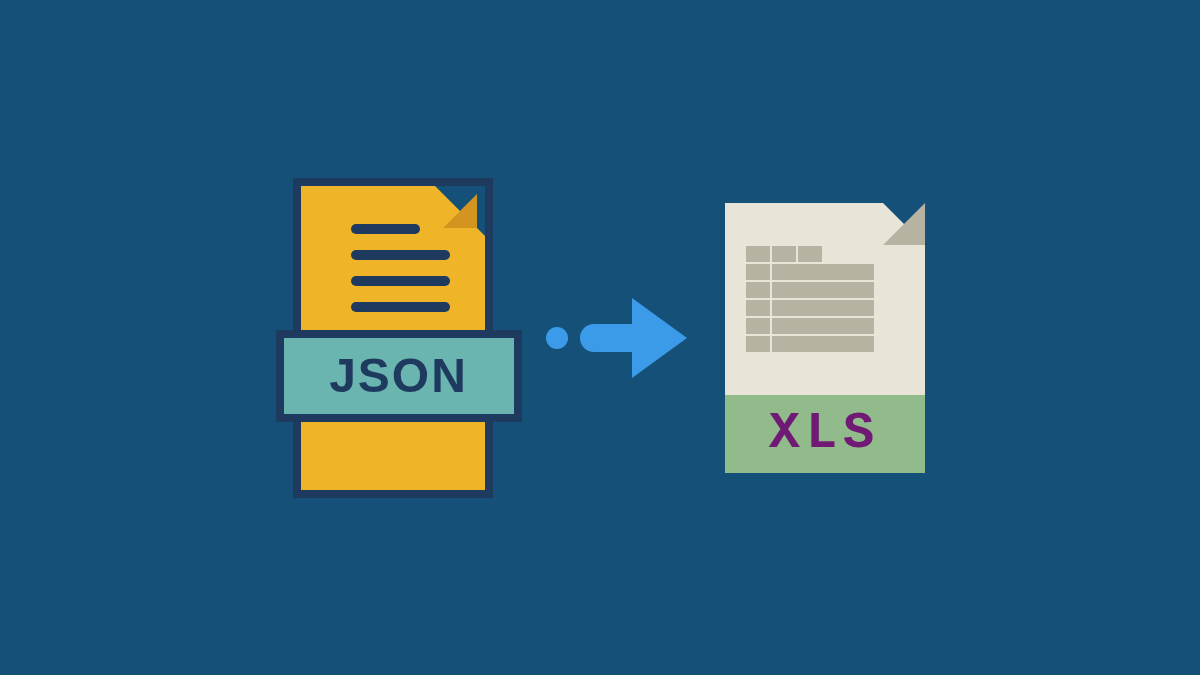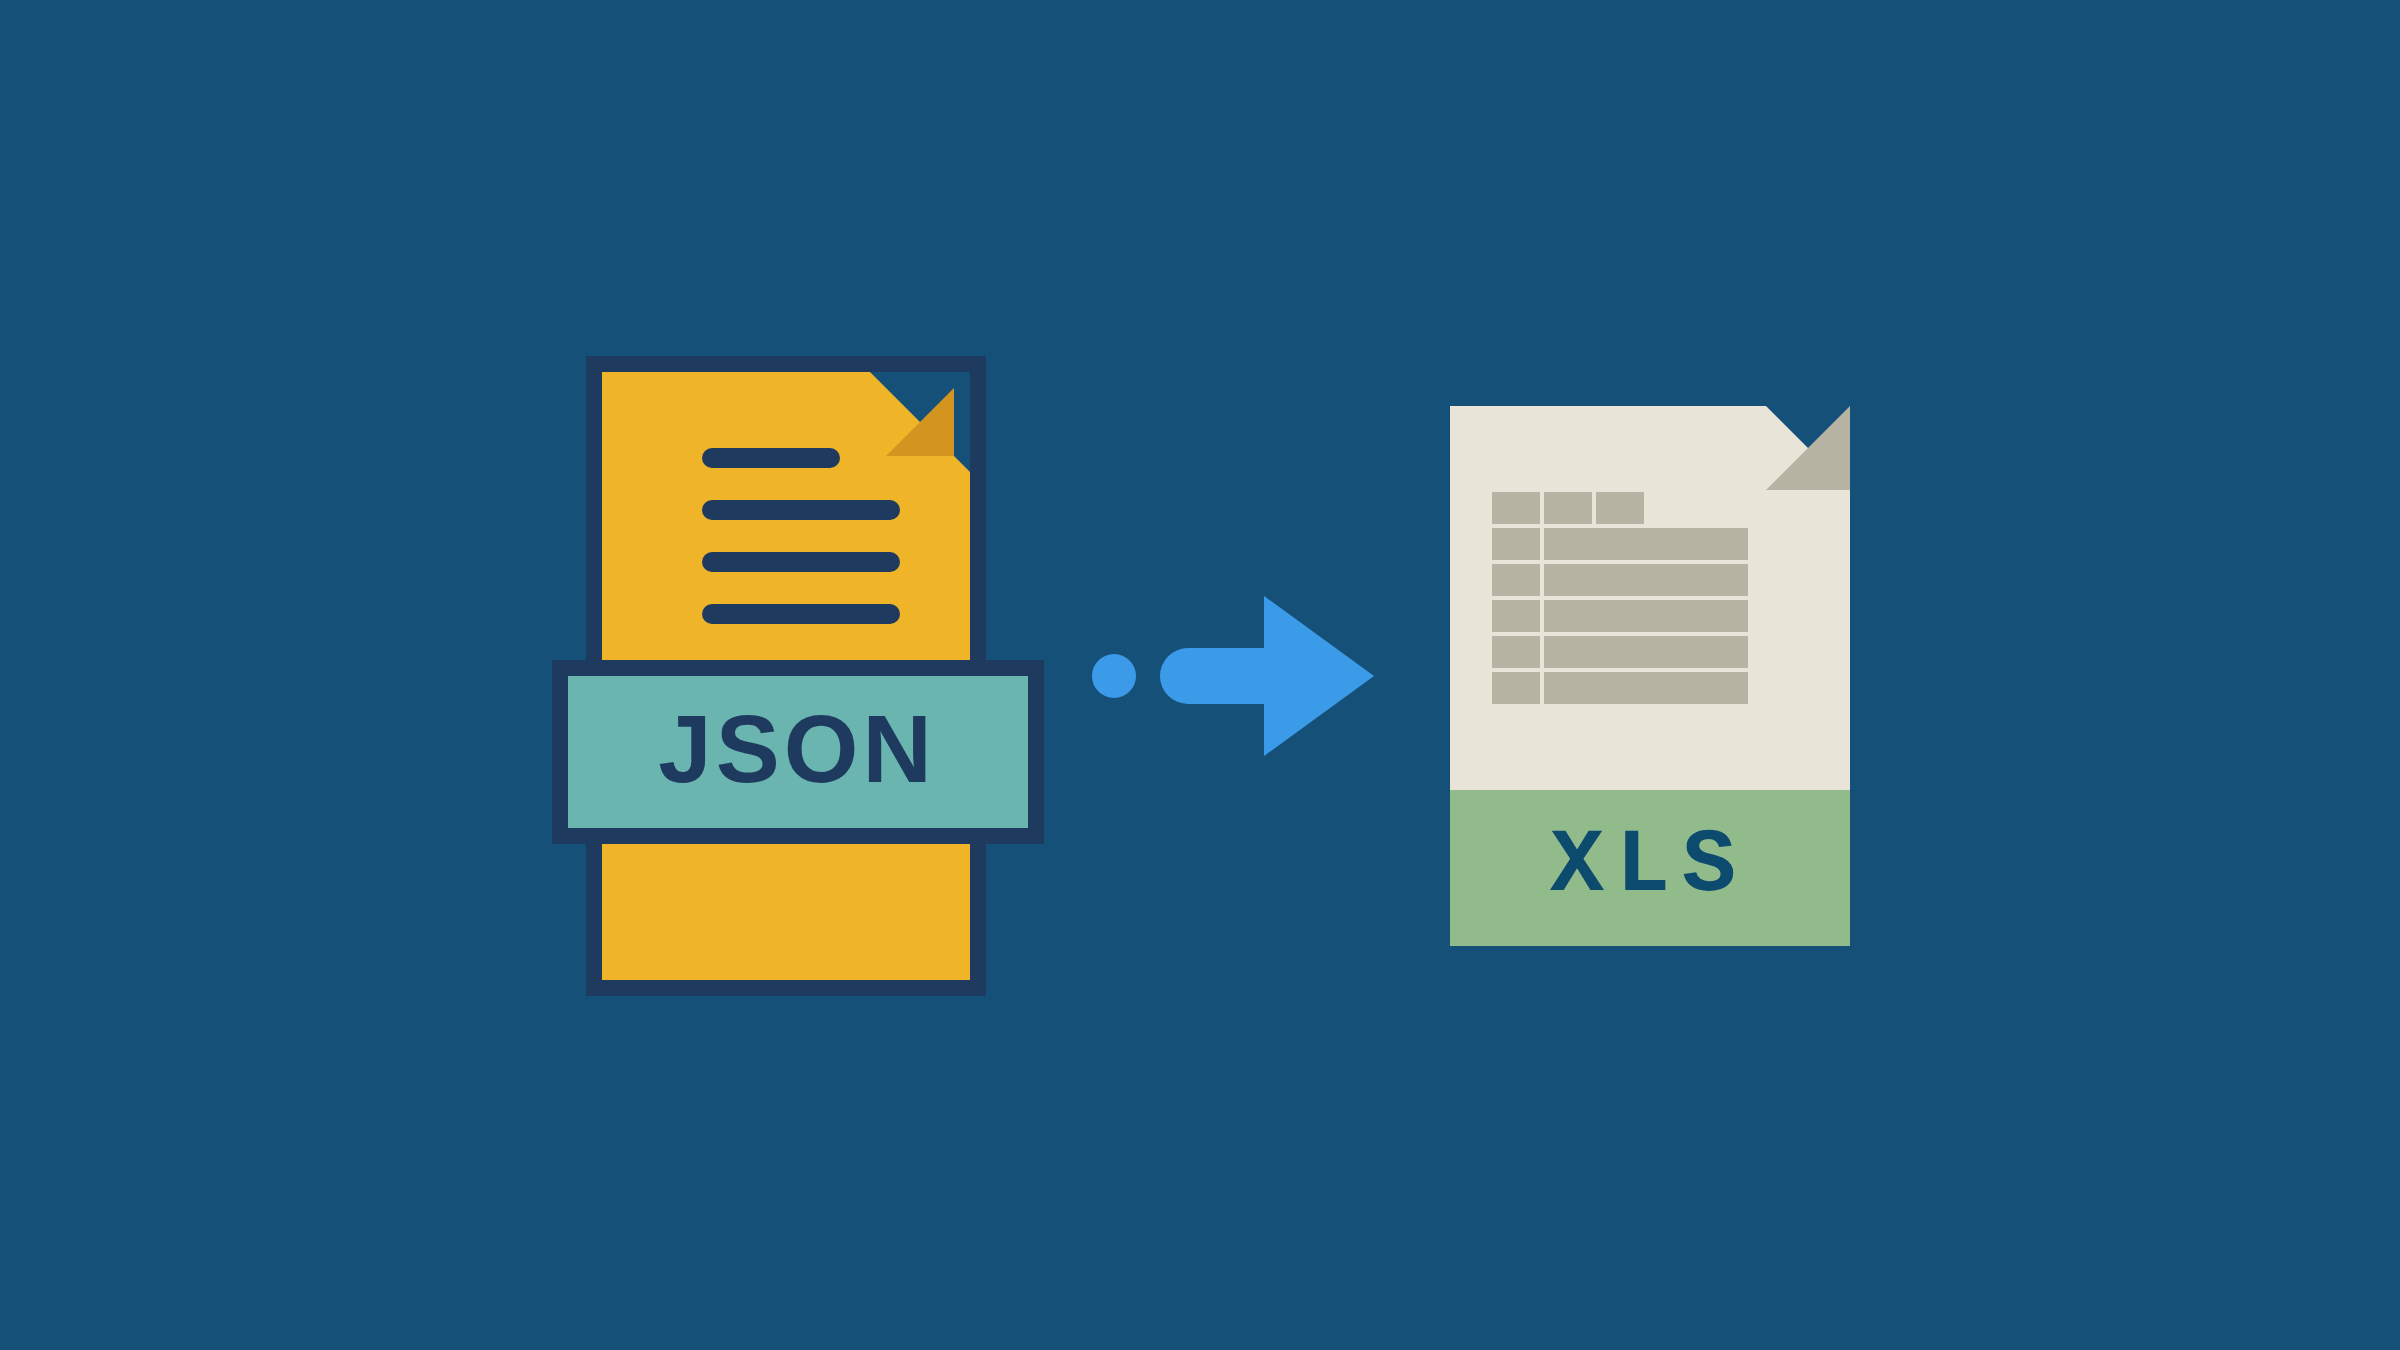--- a/index.html
+++ b/index.html
@@ -178,22 +178,22 @@
     bottom: 0;
     height: 78px;
     background: #92bb8c;
     display: flex;
     align-items: center;
     justify-content: center;
   }
   .xls-label-text {
     font-family: "Courier New", monospace;
     font-weight: 700;
-    font-size: 45px;
-    color: #0c4a6e;
+    font-size: 52px;
+    color: #701a75;
     letter-spacing: 6px;
   }
 </style>
 </head>
 <body>
 
 <div class="json-file">
   <div class="json-page">
     <div class="json-lines">
       <div class="json-line short"></div>

